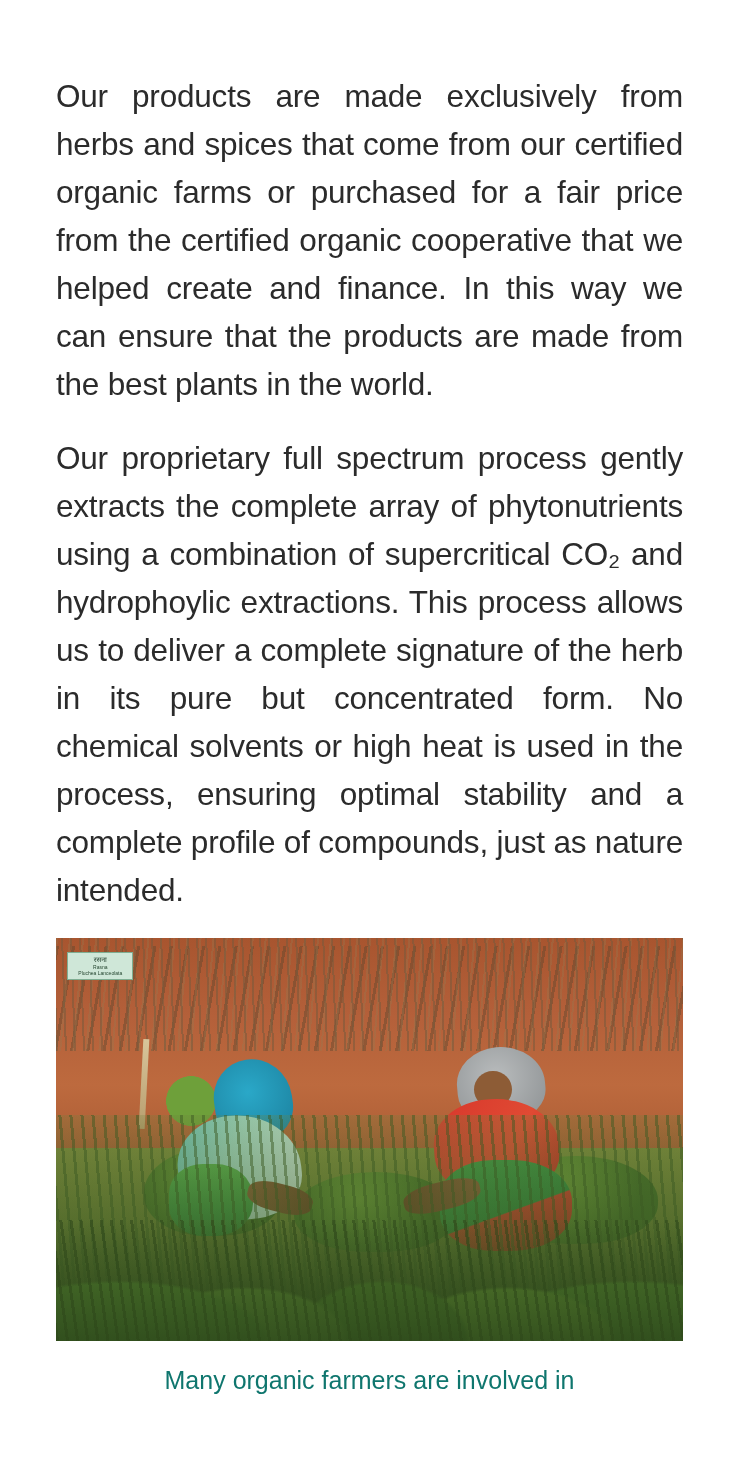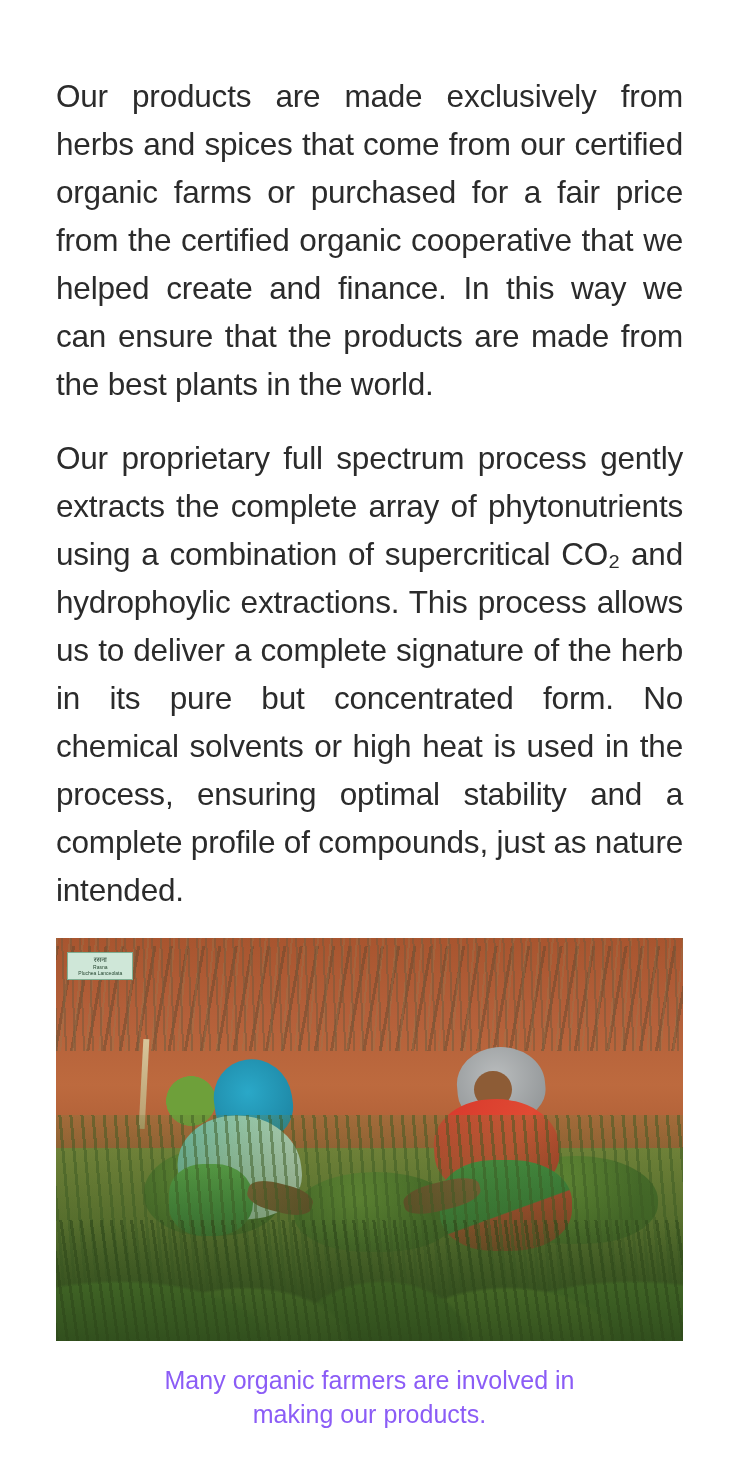--- a/index.html
+++ b/index.html
@@ -181,21 +181,21 @@
     background:
       repeating-linear-gradient(82deg, rgba(45,70,25,.55) 0 3px, rgba(0,0,0,0) 3px 10px),
       linear-gradient(rgba(90,120,50,.1), rgba(40,65,25,.75));
   }
   .caption {
     width: 627px;
     margin: 22px 0 0 0;
     text-align: center;
     font-size: 25px;
     line-height: 34px;
-    color: #8b5cf6;
+    color: #0f766e;
   }
 </style>
 </head>
 <body>
 
 <div class="page">
 
   <p class="body-paragraph">Our products are made exclusively from herbs and spices that come from our certified organic farms or purchased for a fair price from the certified organic cooperative that we helped create and finance. In this way we can ensure that the products are made from the best plants in the world.</p>
 
   <p class="body-paragraph">Our proprietary full spectrum process gently extracts the complete array of phytonutrients using a combination of supercritical CO₂ and hydrophoylic extractions. This process allows us to deliver a complete signature of the herb in its pure but concentrated form. No chemical solvents or high heat is used in the process, ensuring optimal stability and a complete profile of compounds, just as nature intended.</p>
@@ -234,18 +234,17 @@
         <div class="skirt-greenred"></div>
         <div class="arm-right"></div>
       </div>
 
       <div class="plant-row"></div>
       <div class="foreground-weeds"></div>
     </div>
 
     <figcaption class="caption">
       <span>Many organic farmers are involved in</span><br>
-      <span>making our products.</span>
     </figcaption>
 
   </figure>
 
 </div>
 
 </body></html>

